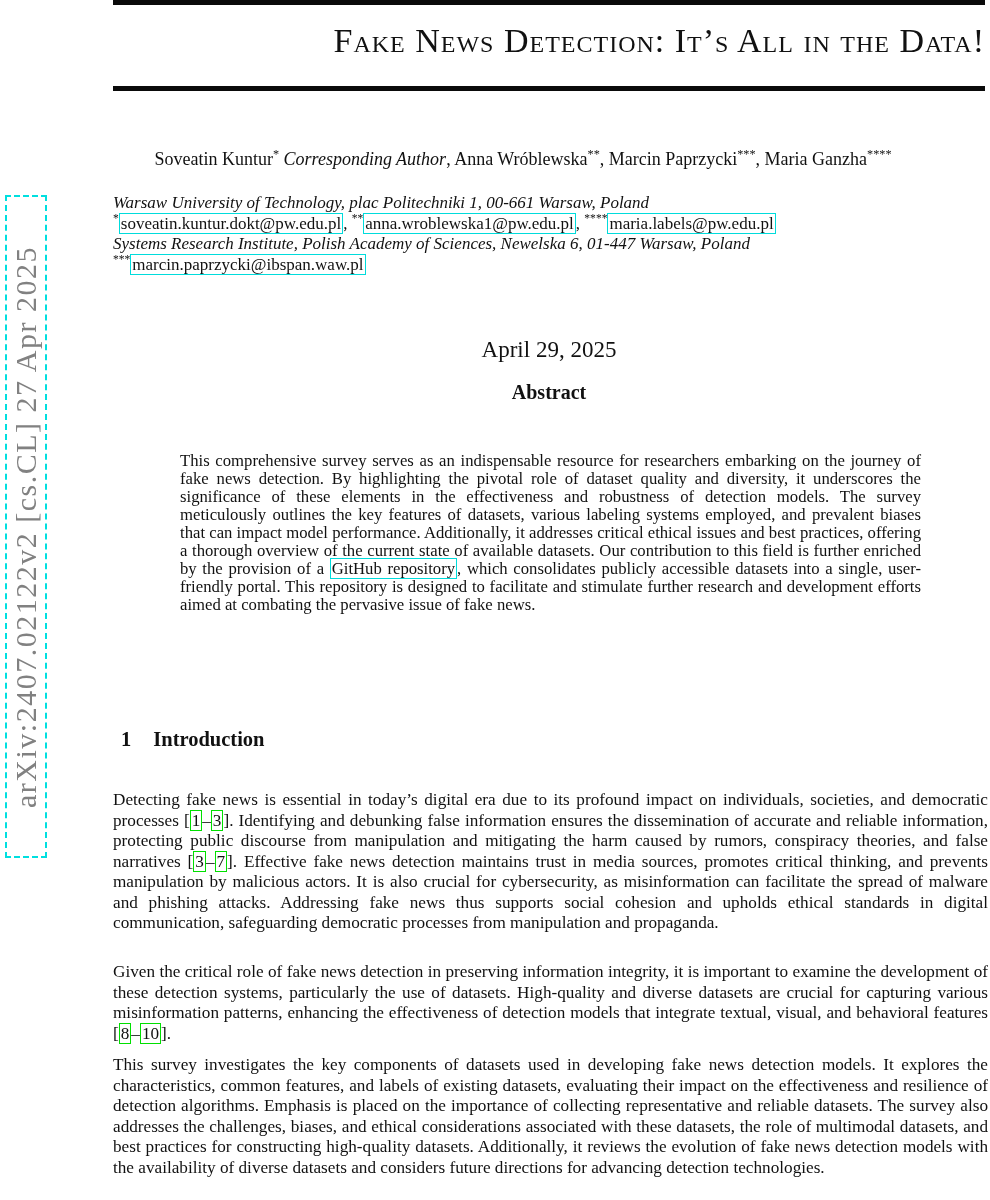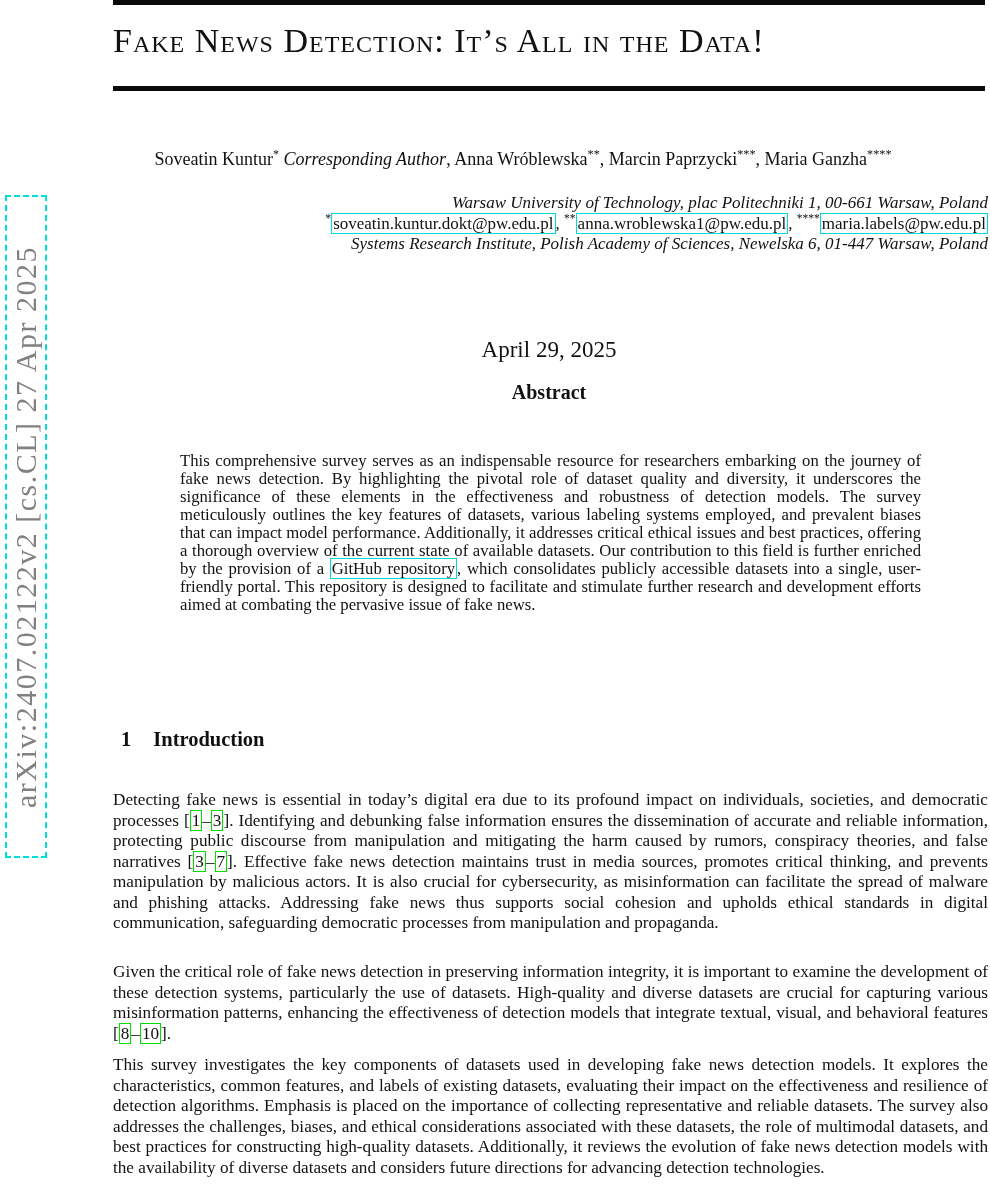--- a/index.html
+++ b/index.html
@@ -36,40 +36,40 @@
     position: absolute;
     left: 113px; width: 872px; height: 5px;
     background: #0a0a0a;
   }
   .rule-top { top: 0px; }
   .rule-bottom { top: 86px; }
   .paper-title {
     position: absolute;
     left: 113px; top: 22px; width: 872px;
     margin: 0;
-    text-align: left;
+    text-align: right;
     font-size: 34px;
     font-weight: normal;
     font-variant: small-caps;
     letter-spacing: 1px;
   }
 
   
   .authors {
     position: absolute;
     left: 58px; top: 149px; width: 930px;
     margin: 0;
     text-align: center;
     font-size: 18px;
   }
   .affil-block {
     position: absolute;
     left: 113px; top: 193px; width: 875px;
     margin: 0;
-    text-align: right;
+    text-align: left;
     font-size: 17px;
     line-height: 20.5px;
   }
   .affil-line { margin: 0; }
 
   .seg-i { font-style: italic; }
   .seg-sup { vertical-align: super; font-size: 68%; line-height: 0; }
   .seg-link {
     border: 1.5px solid #00dcdc;
     padding: 0 1px;
@@ -139,20 +139,21 @@
   <div class="rule rule-top"></div>
   <h1 class="paper-title">Fake News Detection: It’s All in the Data!</h1>
   <div class="rule rule-bottom"></div>
 
   <p class="authors"><span>Soveatin Kuntur</span><span class="seg-sup">*</span><span> </span><span class="seg-i">Corresponding Author</span><span>, Anna Wróblewska</span><span class="seg-sup">**</span><span>, Marcin Paprzycki</span><span class="seg-sup">***</span><span>, Maria Ganzha</span><span class="seg-sup">****</span></p>
 
   <div class="affil-block">
     <p class="affil-line"><span class="seg-i">Warsaw University of Technology, plac Politechniki 1, 00-661 Warsaw, Poland</span></p>
     <p class="affil-line"><span class="seg-sup">*</span><span class="seg-link">soveatin.kuntur.dokt@pw.edu.pl</span><span>, </span><span class="seg-sup">**</span><span class="seg-link">anna.wroblewska1@pw.edu.pl</span><span>, </span><span class="seg-sup">****</span><span class="seg-link">maria.labels@pw.edu.pl</span></p>
     <p class="affil-line"><span class="seg-i">Systems Research Institute, Polish Academy of Sciences, Newelska 6, 01-447 Warsaw, Poland</span></p>
+    <p class="affil-line"><span class="seg-sup">***</span><span class="seg-link">marcin.paprzycki@ibspan.waw.pl</span></p>
   </div>
 
   <p class="date-line">April 29, 2025</p>
 
   <h2 class="abstract-heading">Abstract</h2>
   <p class="abstract-body"><span>This comprehensive survey serves as an indispensable resource for researchers embarking on the journey of fake news detection. By highlighting the pivotal role of dataset quality and diversity, it underscores the significance of these elements in the effectiveness and robustness of detection models. The survey meticulously outlines the key features of datasets, various labeling systems employed, and prevalent biases that can impact model performance. Additionally, it addresses critical ethical issues and best practices, offering a thorough overview of the current state of available datasets. Our contribution to this field is further enriched by the provision of a </span><span class="seg-link">GitHub repository</span><span>, which consolidates publicly accessible datasets into a single, user-friendly portal. This repository is designed to facilitate and stimulate further research and development efforts aimed at combating the pervasive issue of fake news.</span></p>
 
   <h2 class="section-heading">
     <span class="section-number">1</span><span>Introduction</span>
   </h2>

